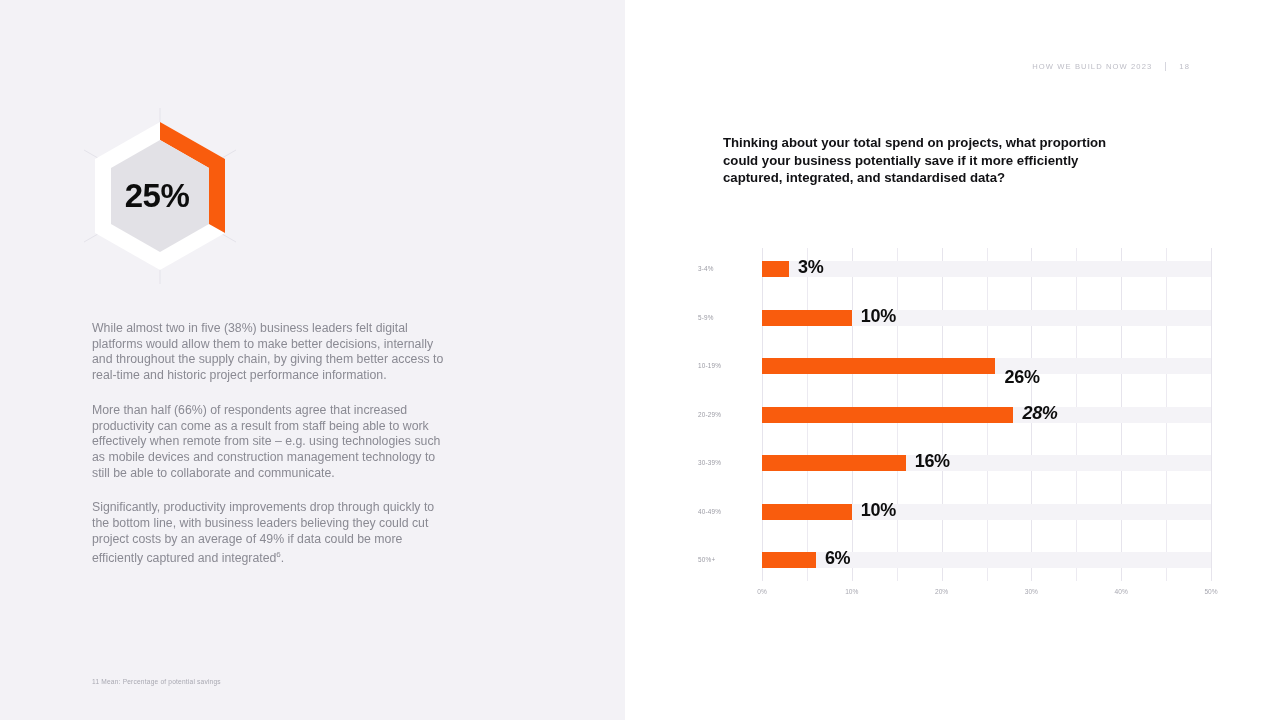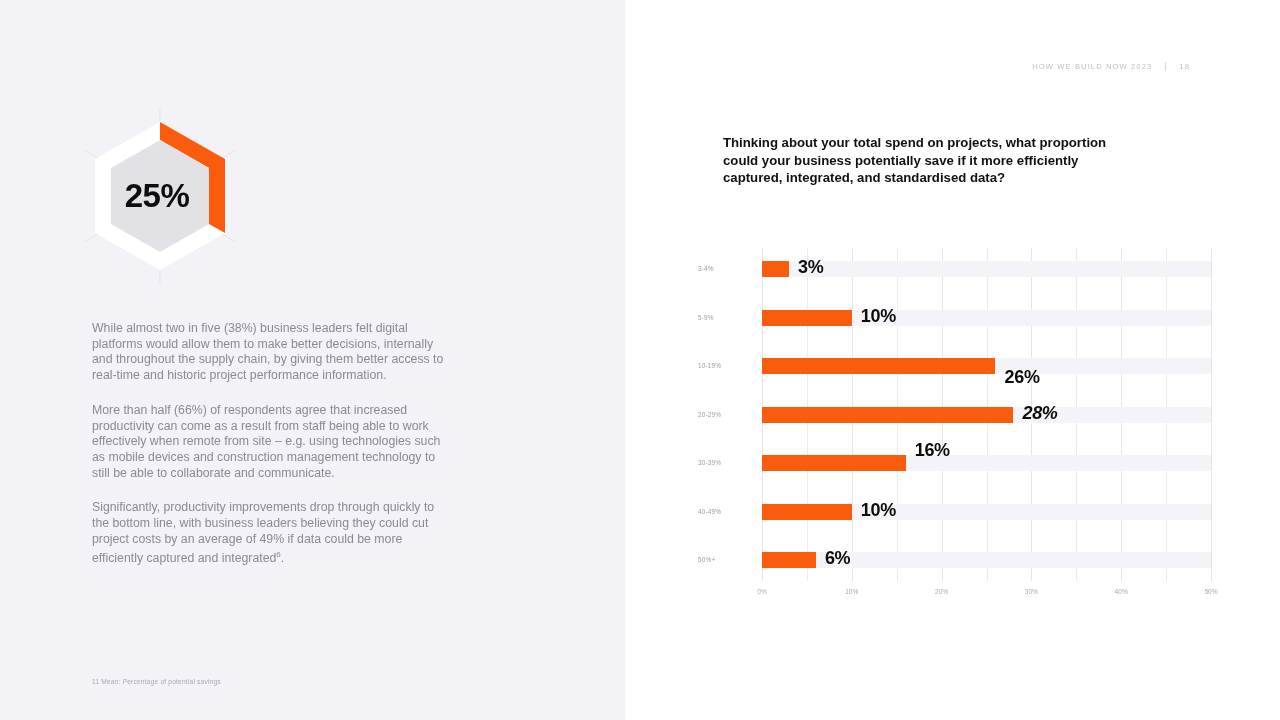--- a/index.html
+++ b/index.html
@@ -171,21 +171,21 @@
           <div class="bar" style="top: 61.5px; width: 89.8px; background: rgb(249, 92, 13);"></div>
           <div class="bar-value" style="left: 98.8px; top: 59.5px;">10%</div>
           <div class="band" style="top: 110px;"></div>
           <div class="bar" style="top: 110px; width: 233.48px; background: rgb(249, 92, 13);"></div>
           <div class="bar-value" style="left: 242.48px; top: 108px; margin-top: 13px;">26%</div>
           <div class="band" style="top: 158.5px;"></div>
           <div class="bar" style="top: 158.5px; width: 251.44px; background: rgb(249, 92, 13);"></div>
           <div class="bar-value" style="left: 260.44px; top: 156.5px; font-style: italic;">28%</div>
           <div class="band" style="top: 207px;"></div>
           <div class="bar" style="top: 207px; width: 143.68px; background: rgb(249, 92, 13);"></div>
-          <div class="bar-value" style="left: 152.68px; top: 194px;">16%</div>
+          <div class="bar-value" style="left: 152.68px; top: 205px;">16%</div>
           <div class="band" style="top: 255.5px;"></div>
           <div class="bar" style="top: 255.5px; width: 89.8px; background: rgb(249, 92, 13);"></div>
           <div class="bar-value" style="left: 98.8px; top: 253.5px;">10%</div>
           <div class="band" style="top: 304px;"></div>
           <div class="bar" style="top: 304px; width: 53.88px; background: rgb(249, 92, 13);"></div>
           <div class="bar-value" style="left: 62.88px; top: 302px;">6%</div>
         </div>
       <div class="xaxis">
           <div class="xtick" style="left: 0px;">0%</div>
           <div class="xtick" style="left: 89.8px;">10%</div>

